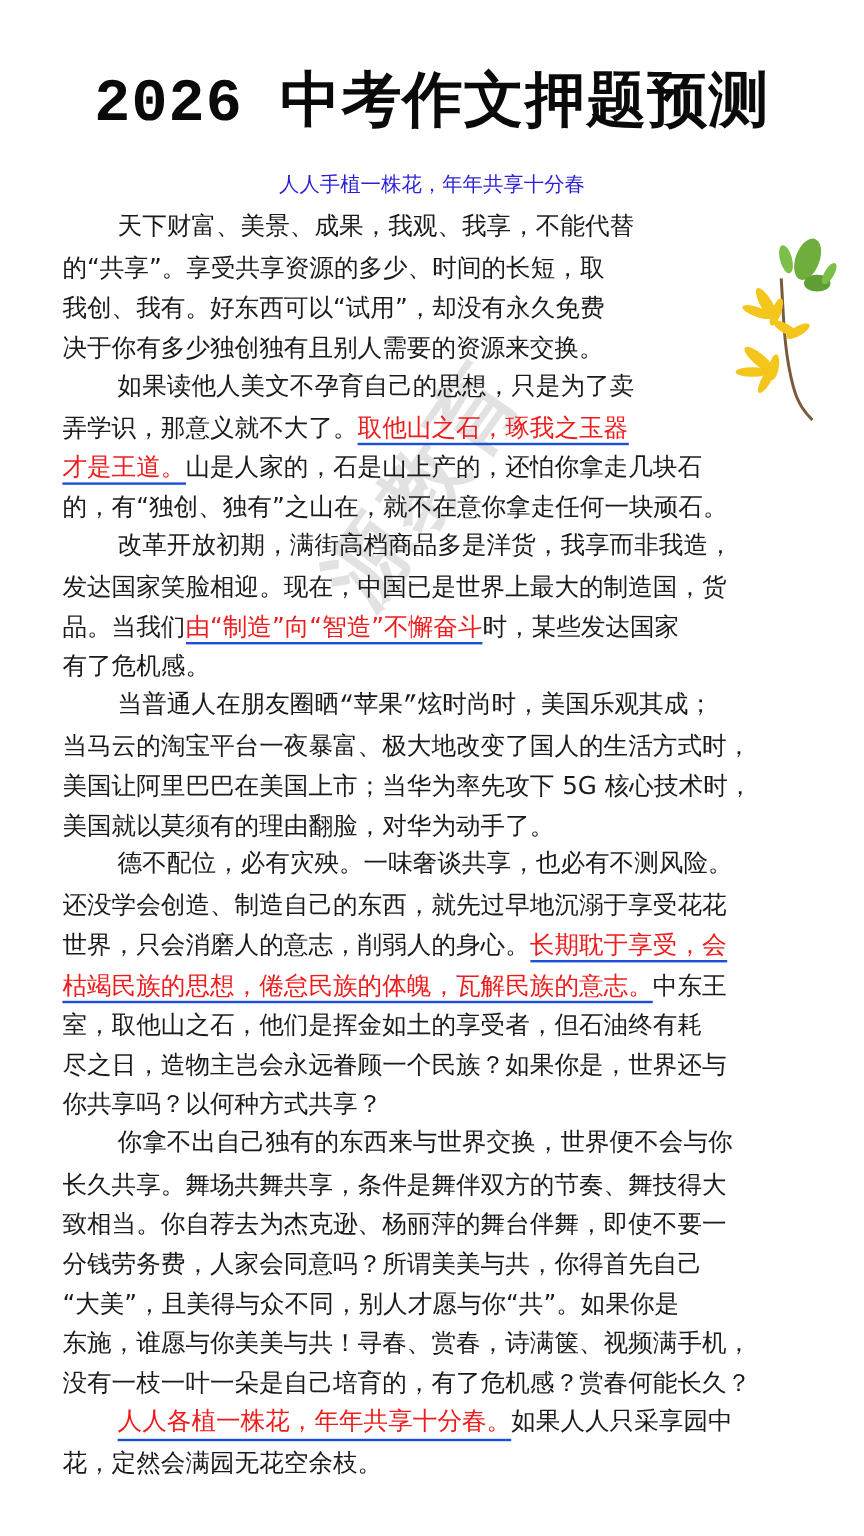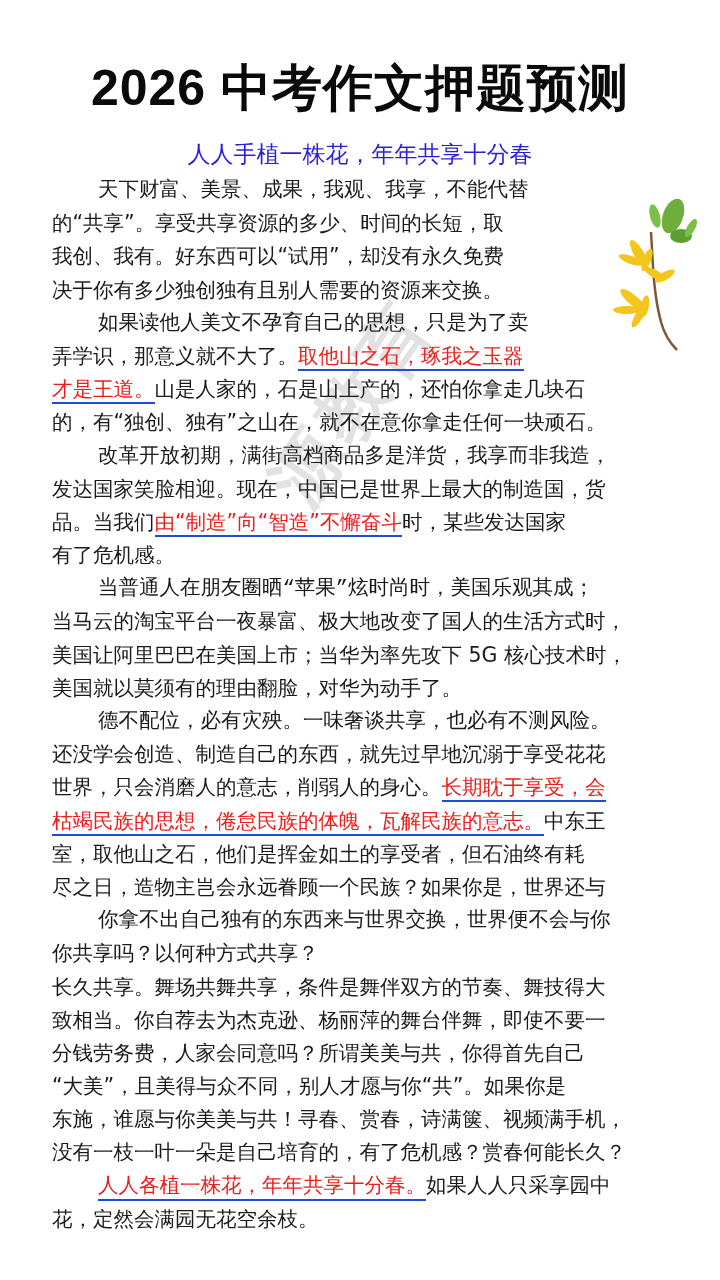--- a/index.html
+++ b/index.html
@@ -1,22 +1,22 @@
 <!DOCTYPE html>
 <html><head>
 <meta charset="utf-8">
 <style>
   html, body { margin: 0; padding: 0; background: #ffffff; }
   body { width: 720px; height: 1280px; position: relative; overflow: hidden;
          font-family: "DejaVu Sans", "Liberation Sans", sans-serif; color: #1a1a1a; }
   .title { position: absolute; top: 58px; left: 0; width: 720px; text-align: center;
-           font-family: Liberation Sans, sans-serif; font-weight: bold;
+           font-family: Liberation Mono, monospace; font-weight: bold;
            font-size: 50px; letter-spacing: 1px; color: #0a0a0a; line-height: 60px; }
   .subtitle { position: absolute; top: 138px; left: 0; width: 720px; text-align: center;
-              font-size: 23px; color: #2a1fd6; line-height: 32px; }
+              font-size: 17px; color: #2a1fd6; line-height: 32px; }
   .body { position: absolute; top: 174px; left: 52px; width: 620px; font-size: 20.5px;
           line-height: 33.2px; }
   .line { white-space: nowrap; height: 33.2px; }
   .indent { padding-left: 46px; font-family: Liberation Mono, monospace; }
   .hl { color: #ee1c1c; border-bottom: 2px solid #1d4ed8; padding-bottom: 1px; }
   .flower { position: absolute; left: 603px; top: 192px; width: 110px; height: 160px; }
   .watermark { position: absolute; left: 250px; top: 470px; font-size: 70px; color: rgba(150,150,150,0.28);
                transform: rotate(-55deg); transform-origin: left top; white-space: nowrap;
                pointer-events: none; font-weight: bold; letter-spacing: 6px; }
 </style>
@@ -63,22 +63,22 @@
     <div class="line indent"><span>当普通人在朋友圈晒“苹果”炫时尚时，美国乐观其成；</span></div>
     <div class="line"><span>当马云的淘宝平台一夜暴富、极大地改变了国人的生活方式时，</span></div>
     <div class="line"><span>美国让阿里巴巴在美国上市；当华为率先攻下 5G 核心技术时，</span></div>
     <div class="line"><span>美国就以莫须有的理由翻脸，对华为动手了。</span></div>
     <div class="line indent"><span>德不配位，必有灾殃。一味奢谈共享，也必有不测风险。</span></div>
     <div class="line"><span>还没学会创造、制造自己的东西，就先过早地沉溺于享受花花</span></div>
     <div class="line"><span>世界，只会消磨人的意志，削弱人的身心。</span><span class="hl">长期耽于享受，会</span></div>
     <div class="line"><span class="hl">枯竭民族的思想，倦怠民族的体魄，瓦解民族的意志。</span><span>中东王</span></div>
     <div class="line"><span>室，取他山之石，他们是挥金如土的享受者，但石油终有耗</span></div>
     <div class="line"><span>尽之日，造物主岂会永远眷顾一个民族？如果你是，世界还与</span></div>
+    <div class="line"><span>你共享吗？以何种方式共享？</span></div>
     <div class="line indent"><span>你拿不出自己独有的东西来与世界交换，世界便不会与你</span></div>
-    <div class="line"><span>你共享吗？以何种方式共享？</span></div>
     <div class="line"><span>长久共享。舞场共舞共享，条件是舞伴双方的节奏、舞技得大</span></div>
     <div class="line"><span>致相当。你自荐去为杰克逊、杨丽萍的舞台伴舞，即使不要一</span></div>
     <div class="line"><span>分钱劳务费，人家会同意吗？所谓美美与共，你得首先自己</span></div>
     <div class="line"><span>“大美”，且美得与众不同，别人才愿与你“共”。如果你是</span></div>
     <div class="line"><span>东施，谁愿与你美美与共！寻春、赏春，诗满箧、视频满手机，</span></div>
     <div class="line"><span>没有一枝一叶一朵是自己培育的，有了危机感？赏春何能长久？</span></div>
     <div class="line indent"><span class="hl">人人各植一株花，年年共享十分春。</span><span>如果人人只采享园中</span></div>
     <div class="line"><span>花，定然会满园无花空余枝。</span></div>
   </div>
 

